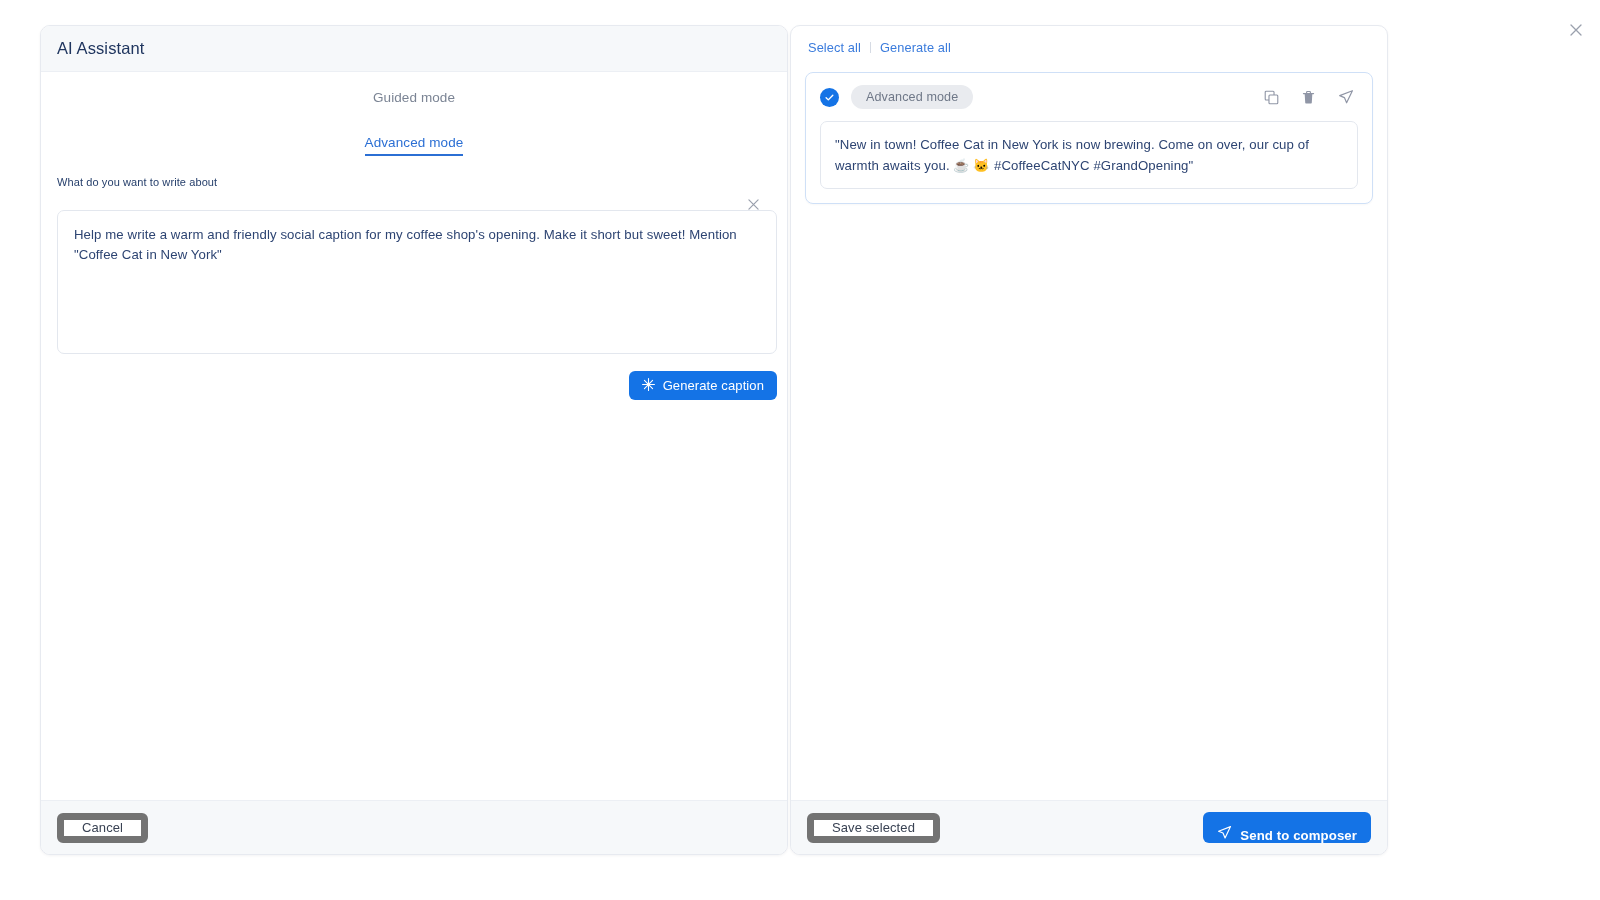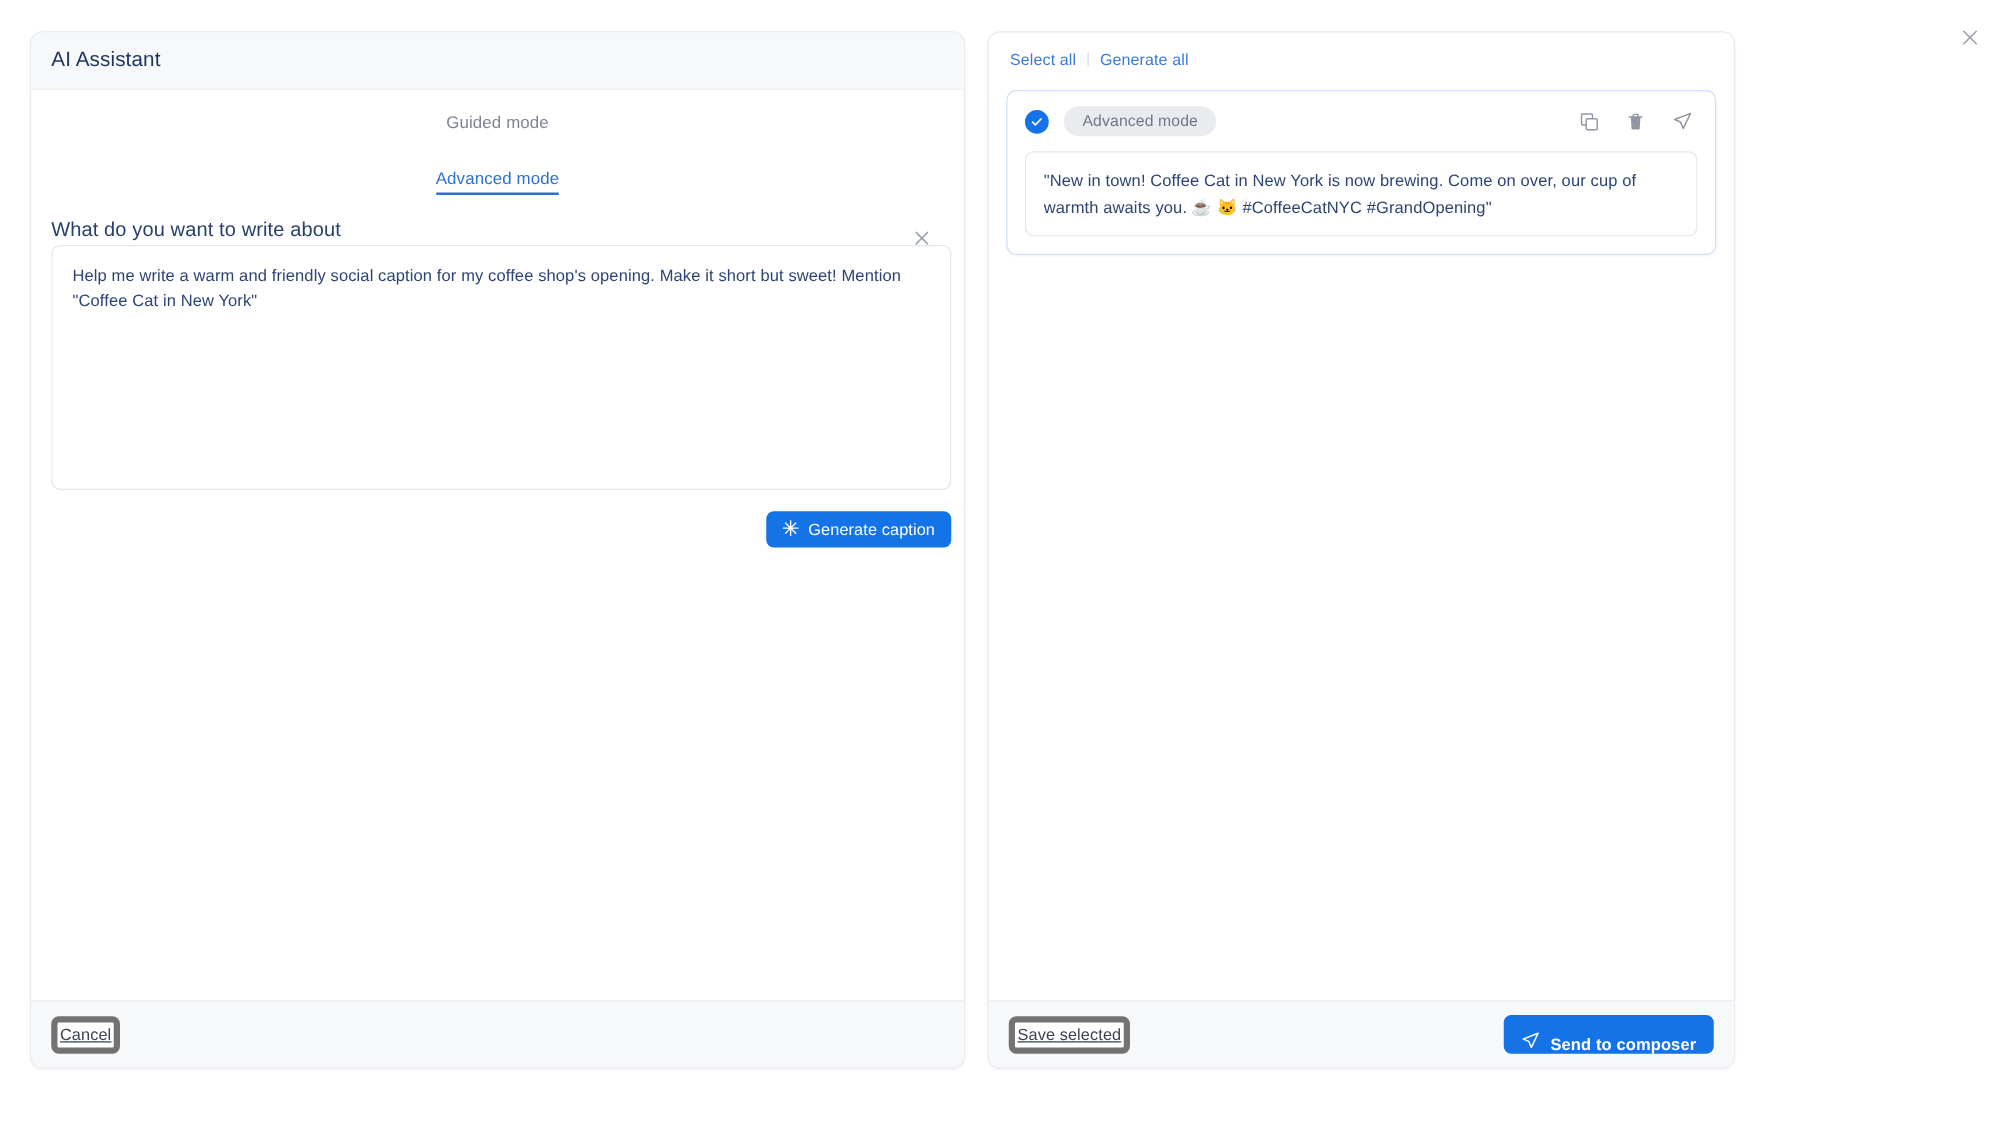--- a/index.html
+++ b/index.html
@@ -42,21 +42,21 @@
     top: 25px;
     height: 830px;
     background: #ffffff;
     border: 1px solid #e7eaf0;
     border-radius: 10px;
     box-shadow: 0 1px 3px rgba(16,24,40,0.05);
     display: flex;
     flex-direction: column;
     overflow: hidden;
   }
-  .panel-left  { left: 24px;  width: 748px; }
+  .panel-left  { left: 40px;  width: 748px; }
   .panel-right { left: 790px; width: 598px; }
 
   
   .left-header {
     height: 46px;
     background: #f6f8fa;
     border-bottom: 1px solid #eceff4;
     display: flex;
     align-items: center;
     padding: 0 16px;
@@ -91,32 +91,32 @@
     border-bottom: 2px solid transparent;
     letter-spacing: 0.1px;
   }
   .tab.active {
     color: #2b6fd4;
     border-bottom-color: #2b6fd4;
     font-weight: 400;
   }
 
   .field-label {
-    font-size: 16px;
+    font-size: 11px;
     color: #27406c;
-    margin-bottom: 2px;
+    margin-bottom: 22px;
     letter-spacing: 0.1px;
   }
 
   .textarea-wrap {
     position: relative;
   }
   .prompt-box {
     width: 720px;
-    height: 196px;
+    height: 144px;
     border: 1px solid #e3e7ee;
     border-radius: 7px;
     background: #ffffff;
     padding: 14px 16px;
     font-size: 13.2px;
     line-height: 1.55;
     color: #2d4472;
     overflow: hidden;
     letter-spacing: 0.1px;
   }
@@ -164,30 +164,29 @@
     height: 54px;
     background: #f6f8fa;
     border-top: 1px solid #eceff4;
     display: flex;
     align-items: center;
     padding: 0 16px;
     flex: 0 0 auto;
   }
   .btn-plain {
     background: #ffffff;
-    border: 5px solid #737373;
+    border: 7px solid #737373;
     border-radius: 6px;
     height: 30px;
-    padding: 0 2px;
+    padding: 0 18px;
     font-size: 13px;
     font-family: inherit;
     color: #394253;
     cursor: pointer;
     letter-spacing: 0.1px;
-    text-decoration: underline;
   }
   .spacer { flex: 1 1 auto; }
   .btn-primary {
     display: inline-flex;
     align-items: flex-end;
     gap: 8px;
     background: #1473e6;
     color: #ffffff;
     border: none;
     border-radius: 6px;

